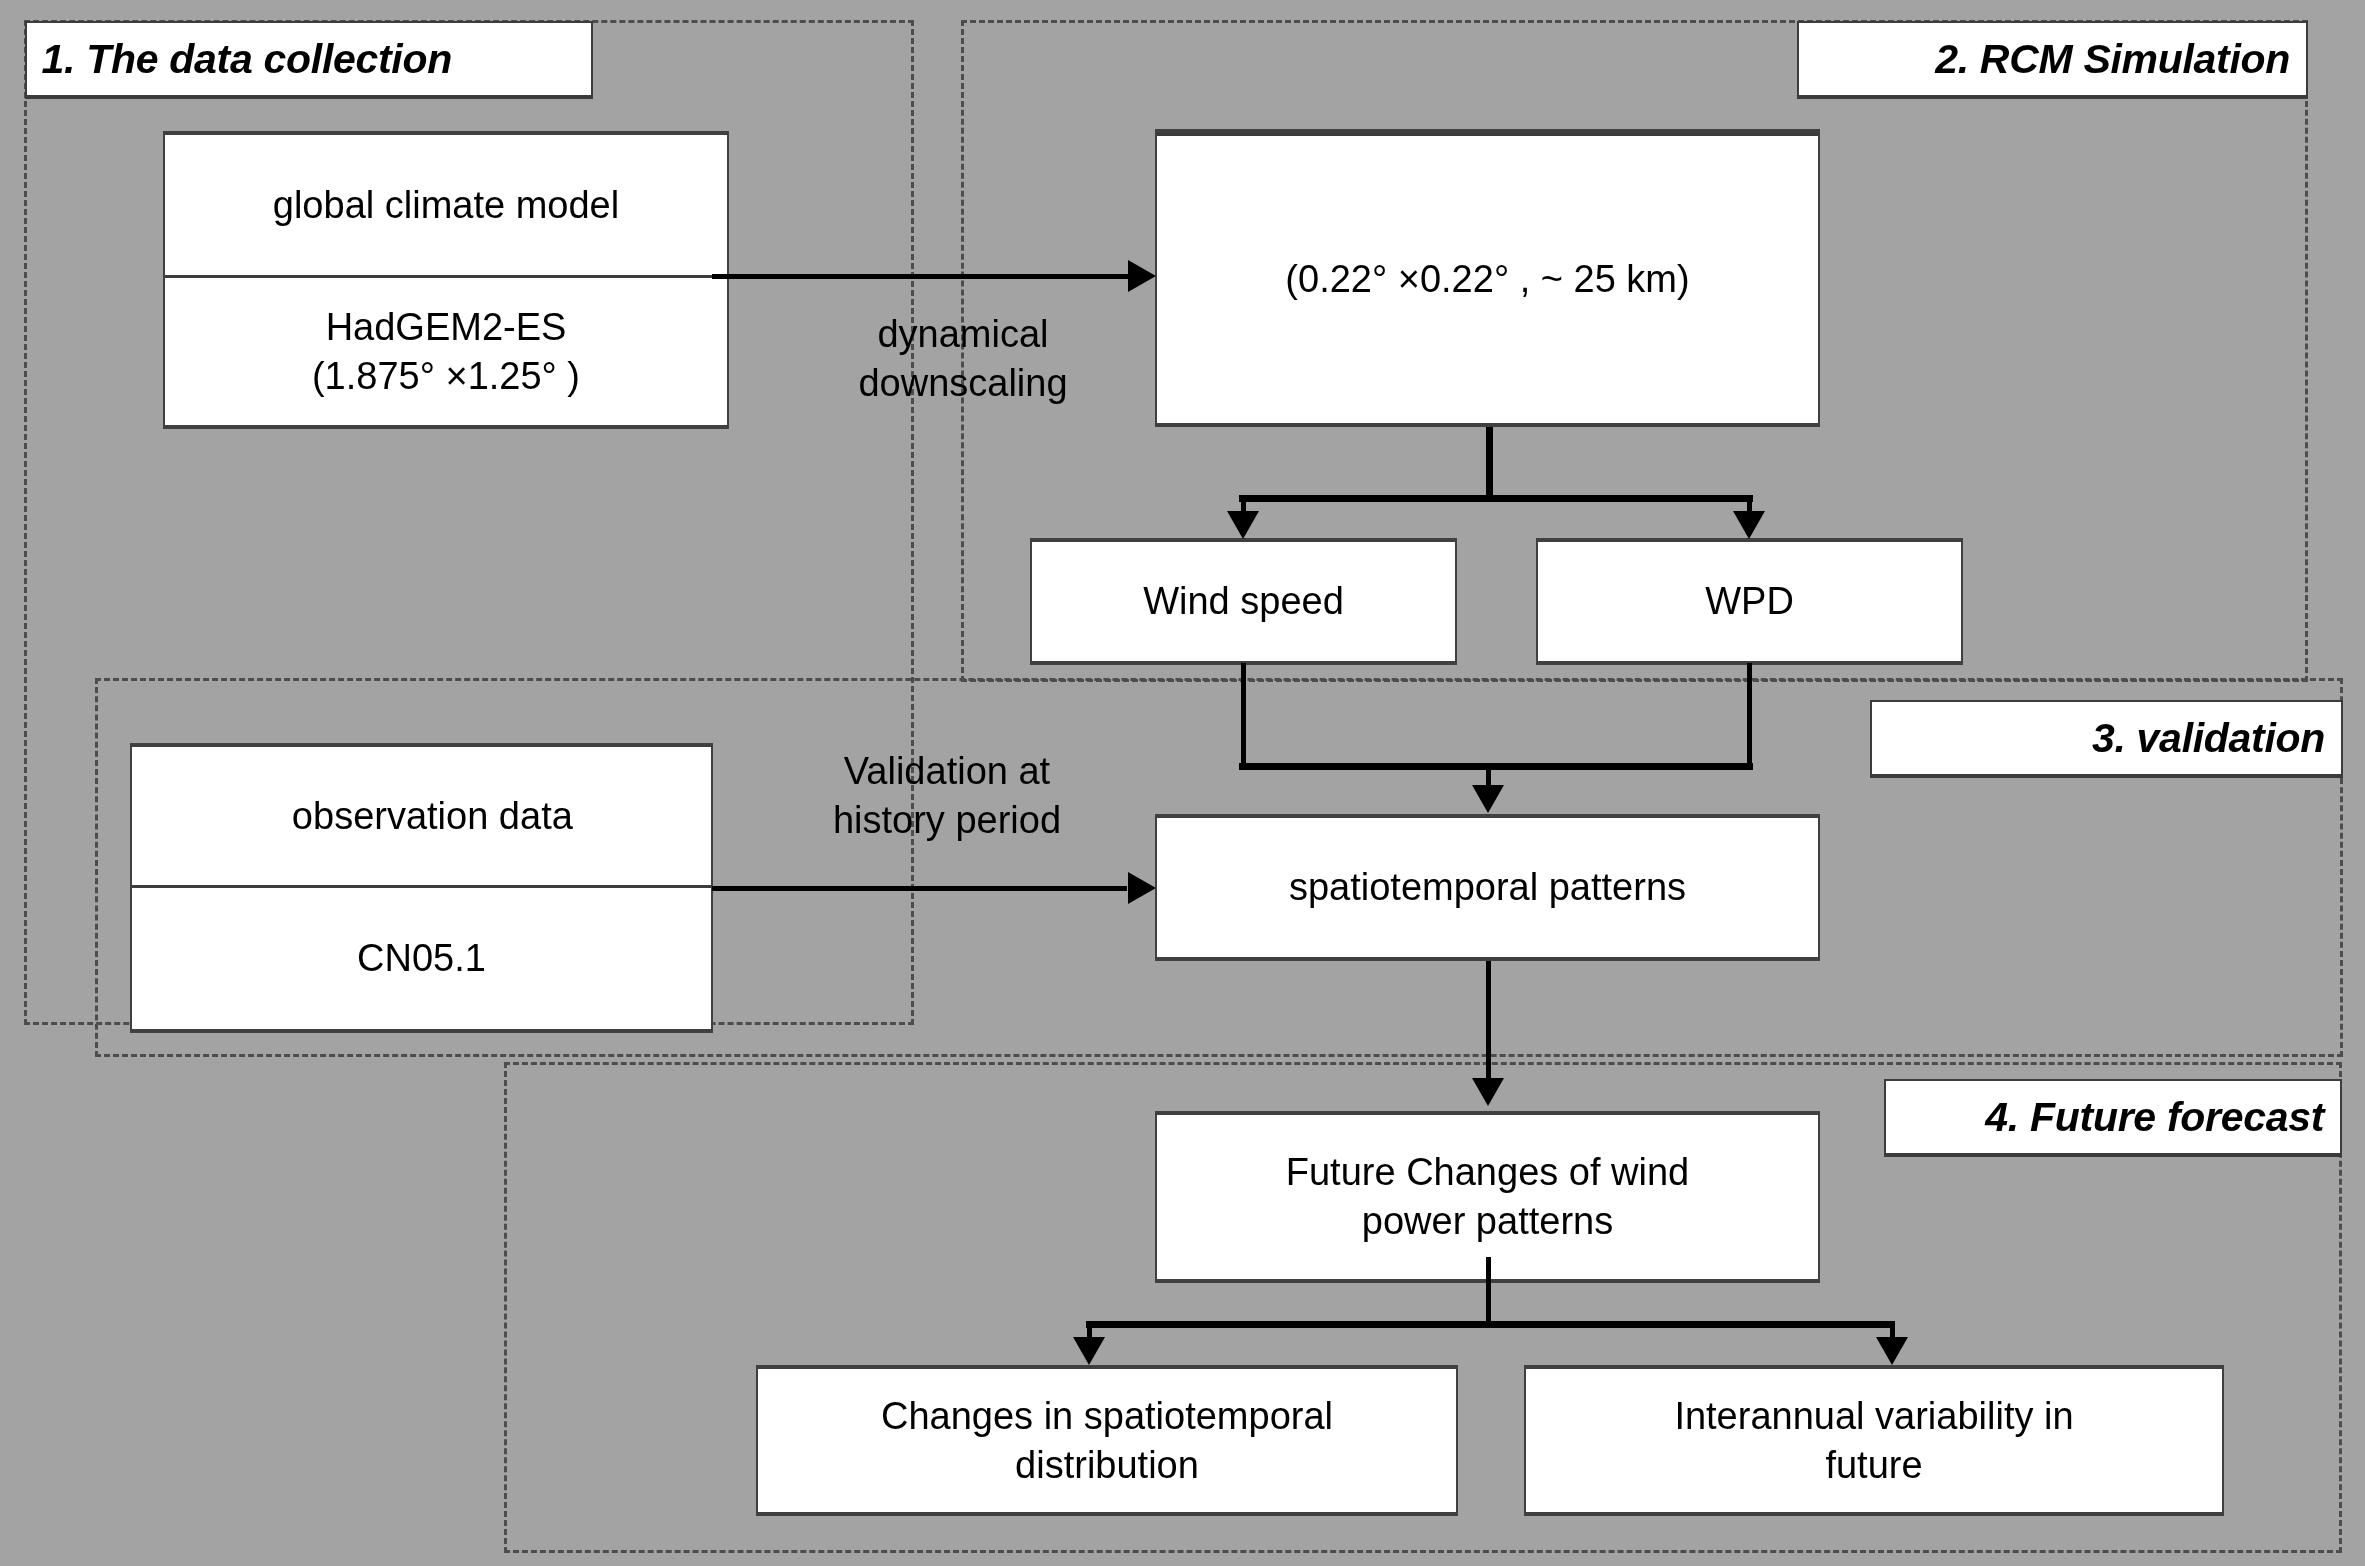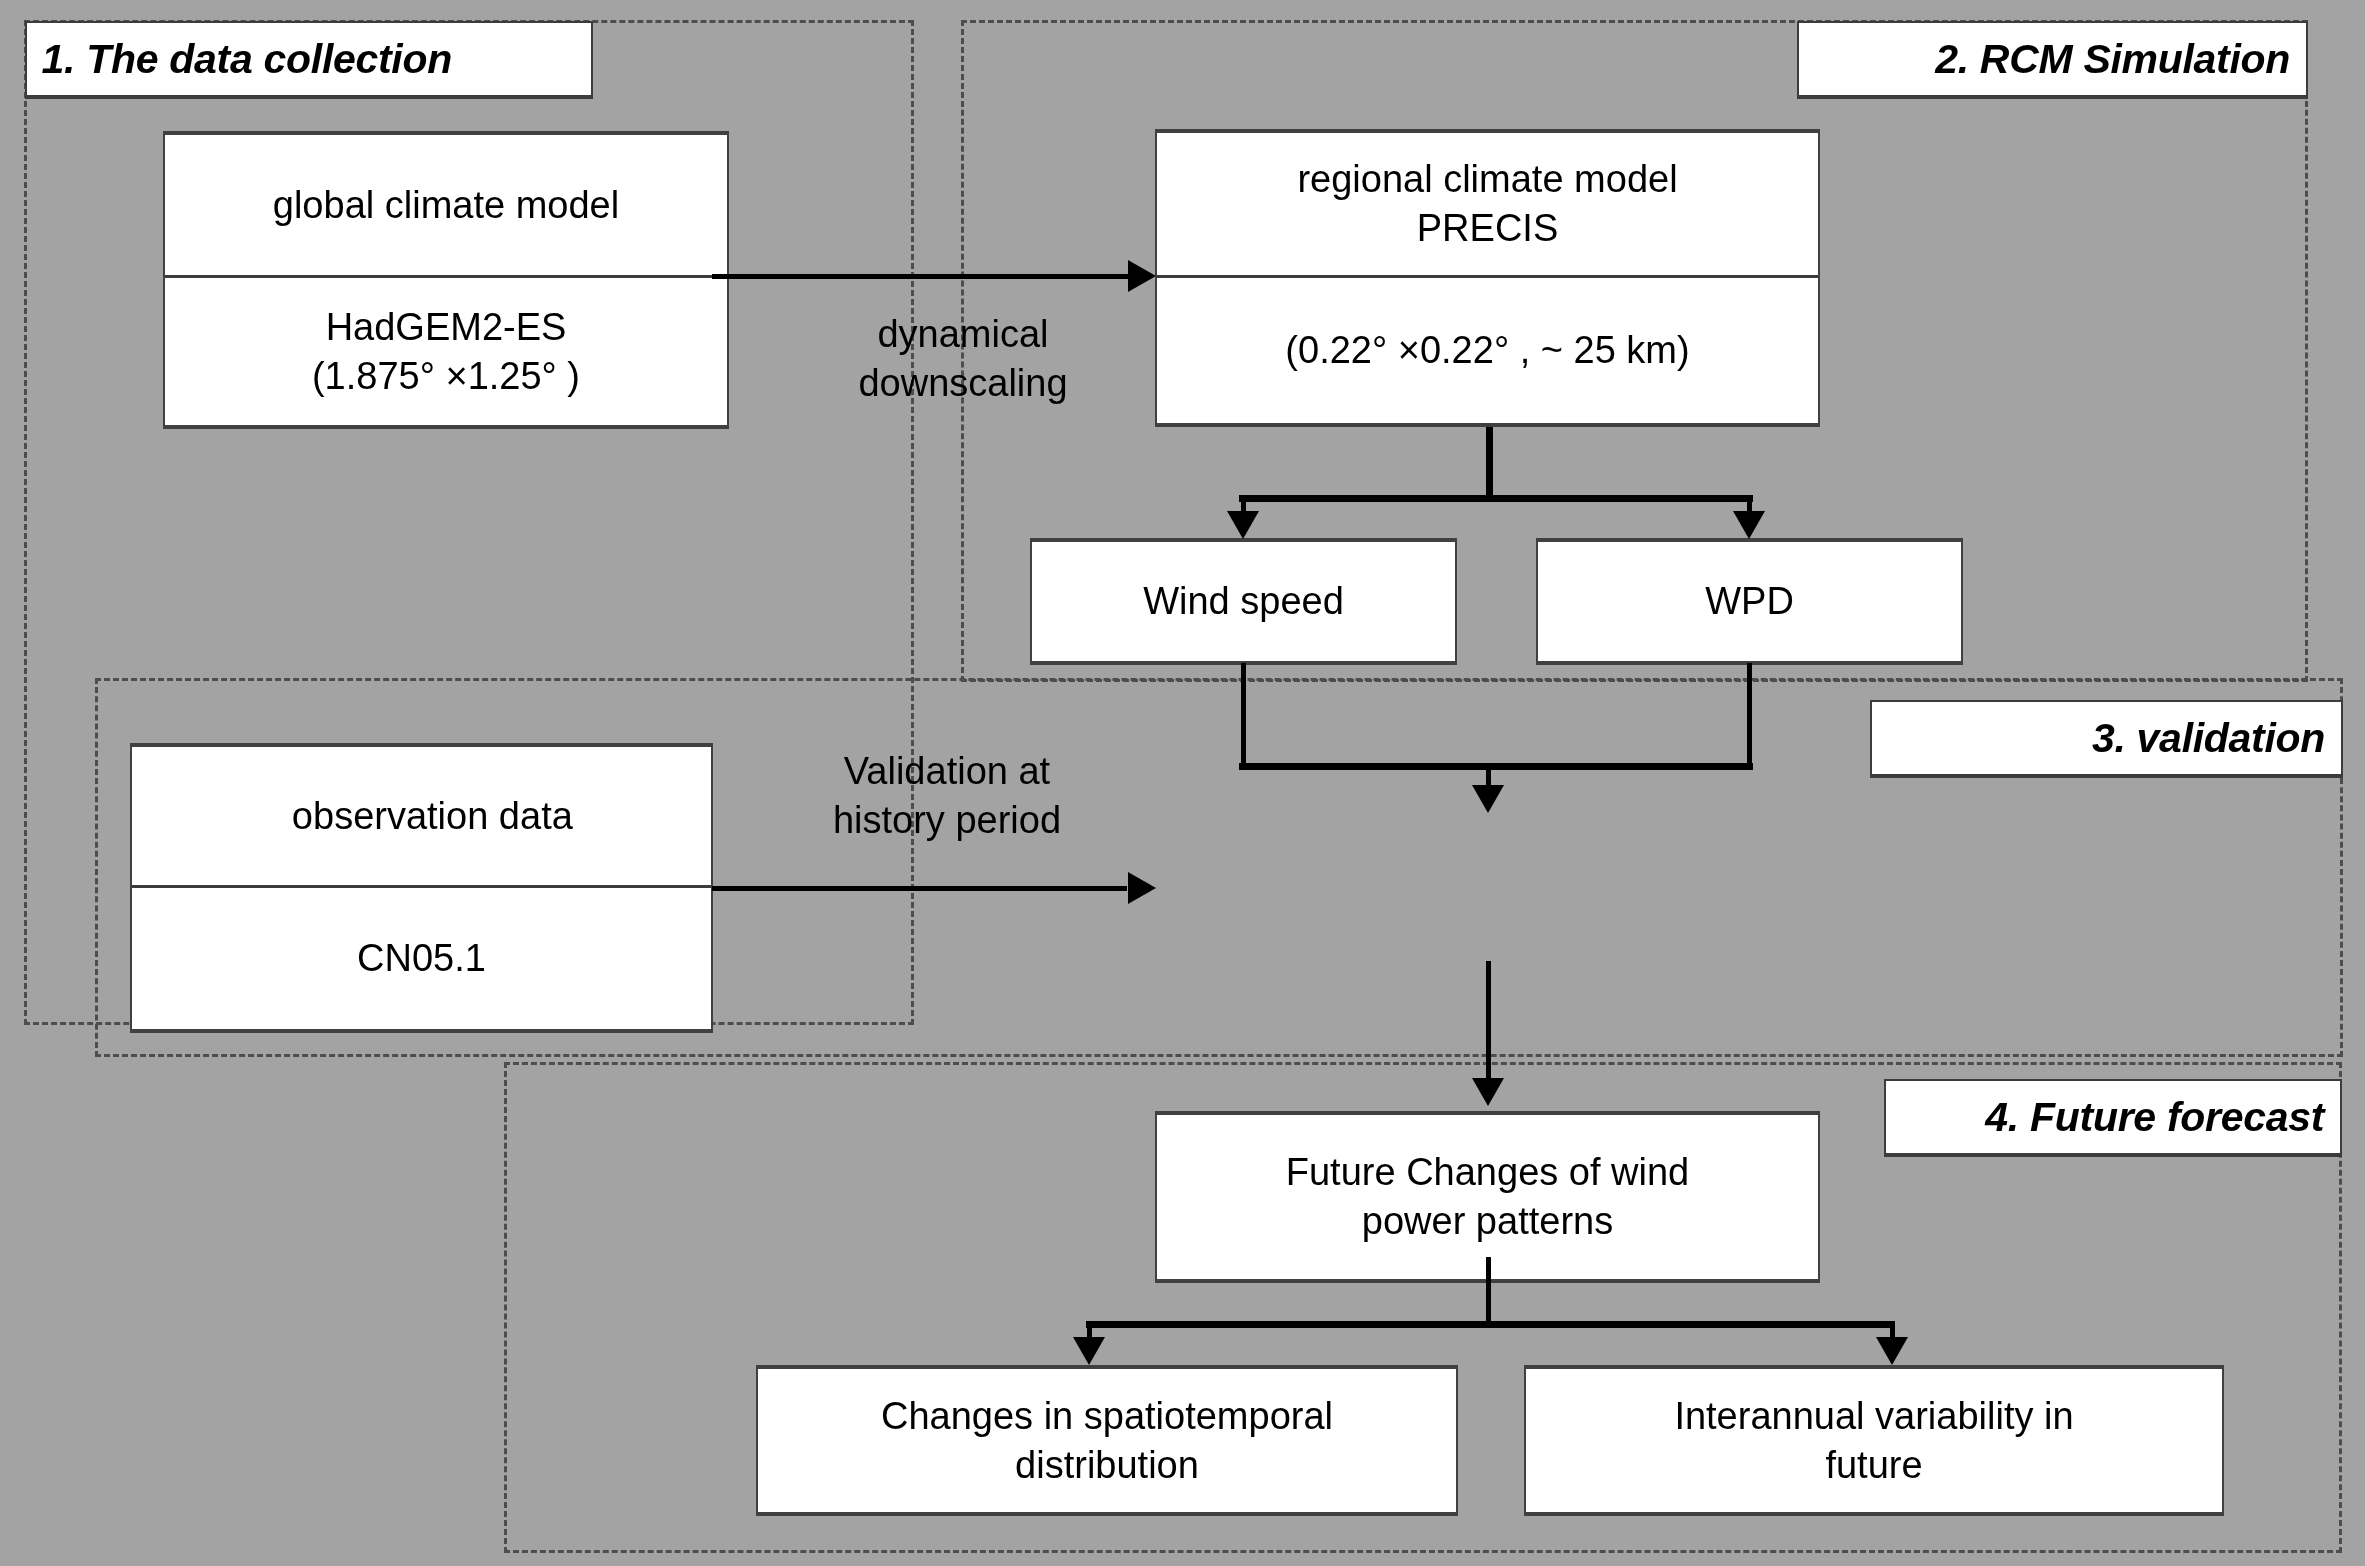--- a/index.html
+++ b/index.html
@@ -142,40 +142,39 @@
 
   <div class="node" style="left:146px; top:131px; width:566px; height:298px;margin-left:17px;">
     <div class="cell" style="flex:0 0 140px;">global climate model</div>
     <div class="cell divider-top" style="flex:1 1 auto; flex-direction:column;">
       <div>HadGEM2-ES</div>
       <div>(1.875°  ×1.25°  )</div>
     </div>
   </div>
 
   <div class="node" style="left:1155px; top:129px; width:665px; height:298px;">
-    <div class="cell" style="flex:0 0 142px; flex-direction:column;">
-      <div>regional climate model</div>
-      <div>PRECIS</div>
-    </div>
     <div class="cell divider-top" style="flex:1 1 auto;">(0.22°  ×0.22°  , ~ 25 km)</div>
   </div>
 
   <div class="node" style="left:1030px; top:538px; width:427px; height:127px;">
     <div class="cell">Wind speed</div>
   </div>
 
   <div class="node" style="left:1536px; top:538px; width:427px; height:127px;">
     <div class="cell">WPD</div>
   </div>
 
   <div class="node" style="left:130px; top:743px; width:583px; height:290px;">
     <div class="cell" style="flex:0 0 138px;padding-left:31px;">observation data</div>
     <div class="cell divider-top" style="flex:1 1 auto;">CN05.1</div>
   </div>
 
+  <div class="node" style="left:1155px; top:814px; width:665px; height:147px;">
+    <div class="cell">spatiotemporal patterns</div>
+  </div>
 
   <div class="node" style="left:1155px; top:1111px; width:665px; height:172px;">
     <div class="cell" style="flex-direction:column;">
       <div>Future Changes of wind</div>
       <div>power patterns</div>
     </div>
   </div>
 
   <div class="node" style="left:756px; top:1365px; width:702px; height:151px;">
     <div class="cell" style="flex-direction:column;">

